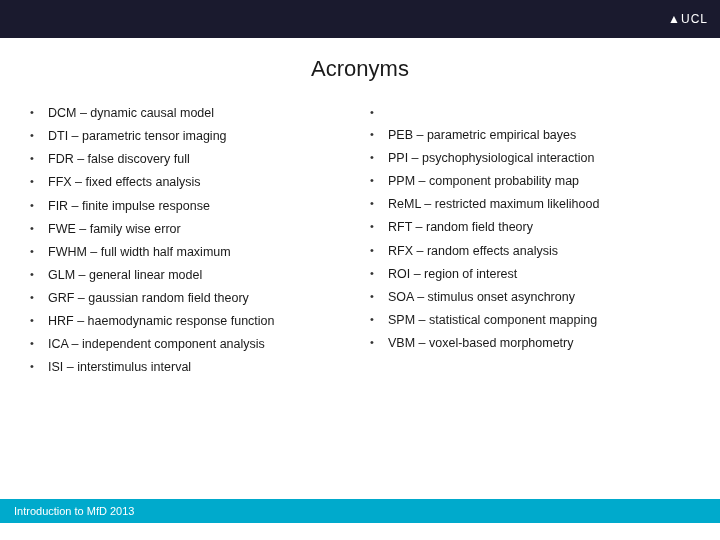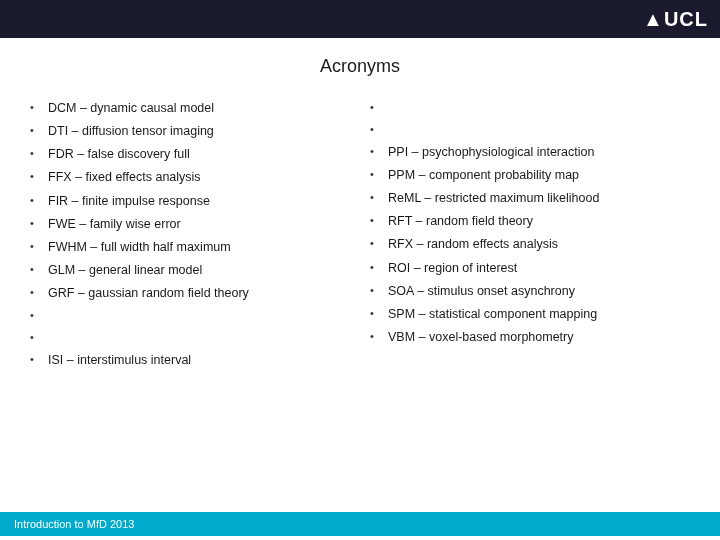--- a/index.html
+++ b/index.html
@@ -20,33 +20,33 @@
       height: 38px;
       width: 100%;
       display: flex;
       align-items: center;
       justify-content: flex-end;
       padding-right: 12px;
     }
 
     .ucl-logo {
       color: #ffffff;
-      font-size: 20px;
-      font-weight: bold;
+      font-size: 12px;
+      font-weight: normal;
       letter-spacing: 1px;
     }
 
     
     .content {
       padding: 18px 30px 10px 30px;
     }
 
     .page-title {
       text-align: center;
-      font-size: 18px;
+      font-size: 22px;
       font-weight: normal;
       margin-bottom: 22px;
       color: #1a1a1a;
     }
 
     .columns {
       display: flex;
       gap: 20px;
     }
 
@@ -74,21 +74,21 @@
       font-size: 11px;
       color: #333;
     }
 
     
     .bottom-bar {
       background: #00aacc;
       height: 24px;
       width: 100%;
       position: absolute;
-      bottom: 4px;
+      bottom: 17px;
       left: 0;
       display: flex;
       align-items: center;
       padding-left: 14px;
     }
 
     .bottom-bar-text {
       color: #ffffff;
       font-size: 11px;
     }
@@ -106,21 +106,21 @@
   <div class="columns">
 
     <div class="column">
       <ul id="left-list">
           <li>
             <span class="bullet">•</span>
             <span>DCM – dynamic causal model</span>
           </li>
           <li>
             <span class="bullet">•</span>
-            <span>DTI – diffusion tensor imaging</span>
+            <span>DTI – parametric tensor imaging</span>
           </li>
           <li>
             <span class="bullet">•</span>
             <span>FDR – false discovery full</span>
           </li>
           <li>
             <span class="bullet">•</span>
             <span>FFX – fixed effects analysis</span>
           </li>
           <li>
@@ -138,38 +138,41 @@
           <li>
             <span class="bullet">•</span>
             <span>GLM – general linear model</span>
           </li>
           <li>
             <span class="bullet">•</span>
             <span>GRF – gaussian random field theory</span>
           </li>
           <li>
             <span class="bullet">•</span>
-          </li>
-          <li>
-            <span class="bullet">•</span>
+            <span>HRF – haemodynamic response function</span>
+          </li>
+          <li>
+            <span class="bullet">•</span>
+            <span>ICA – independent component analysis</span>
           </li>
           <li>
             <span class="bullet">•</span>
             <span>ISI – interstimulus interval</span>
           </li>
         </ul>
     </div>
 
     <div class="column">
       <ul id="right-list">
           <li>
             <span class="bullet">•</span>
           </li>
           <li>
             <span class="bullet">•</span>
+            <span>PEB – parametric empirical bayes</span>
           </li>
           <li>
             <span class="bullet">•</span>
             <span>PPI – psychophysiological interaction</span>
           </li>
           <li>
             <span class="bullet">•</span>
             <span>PPM – component probability map</span>
           </li>
           <li>

